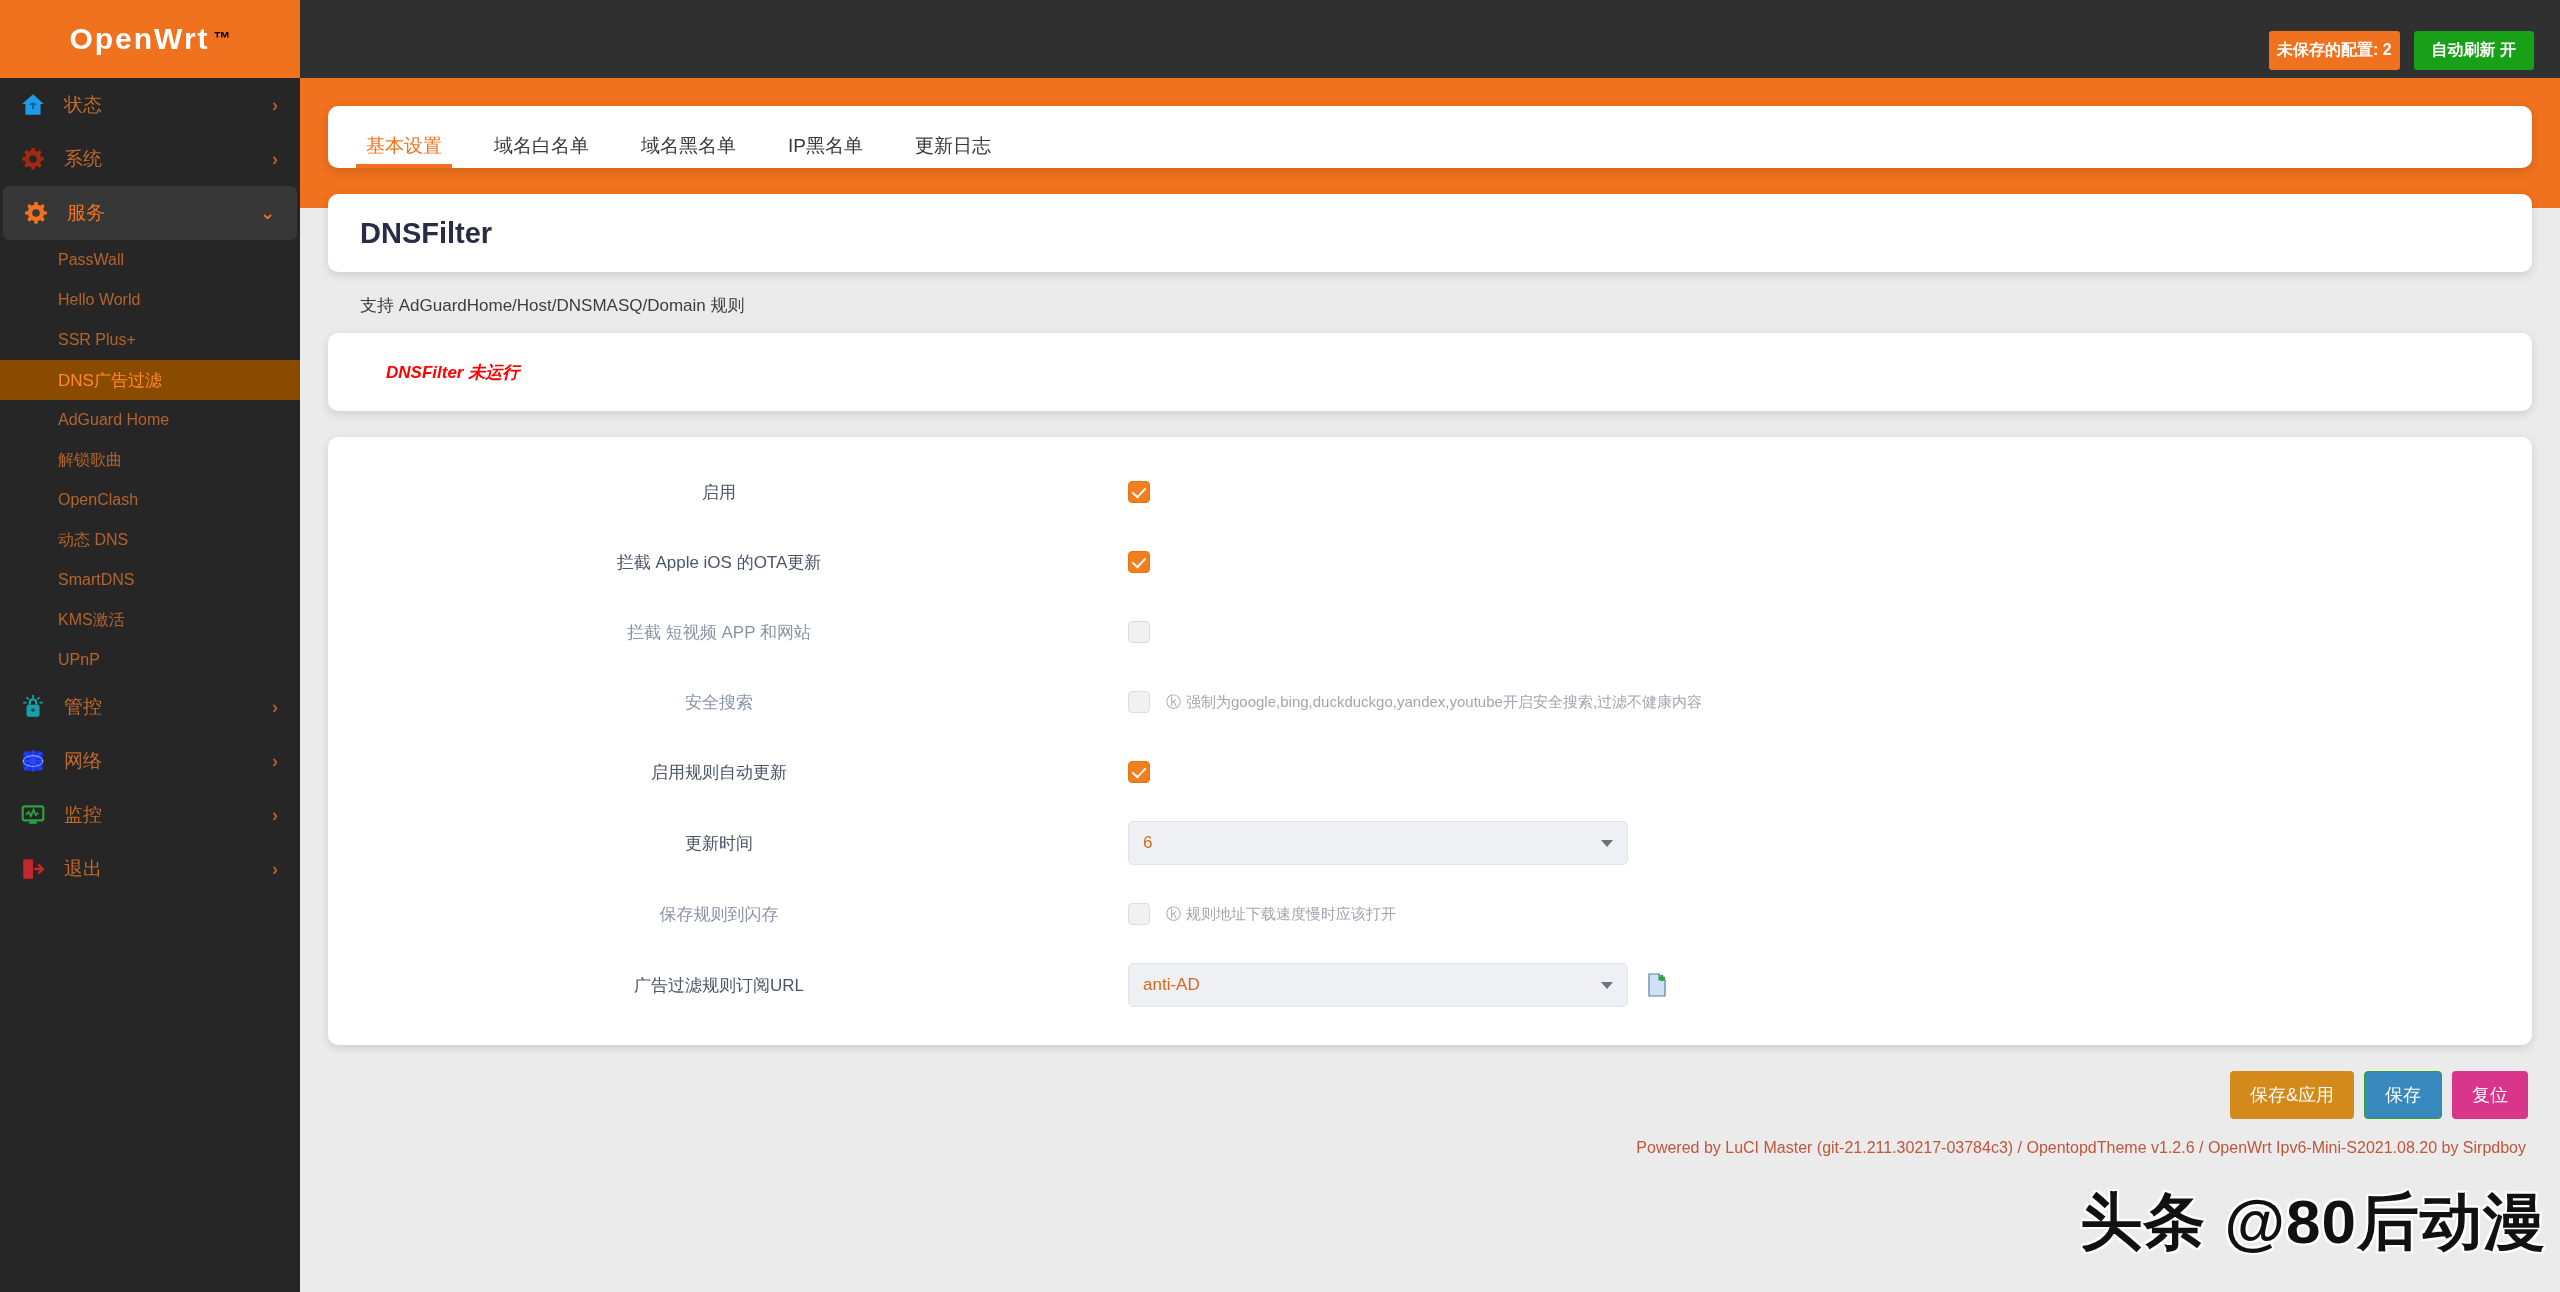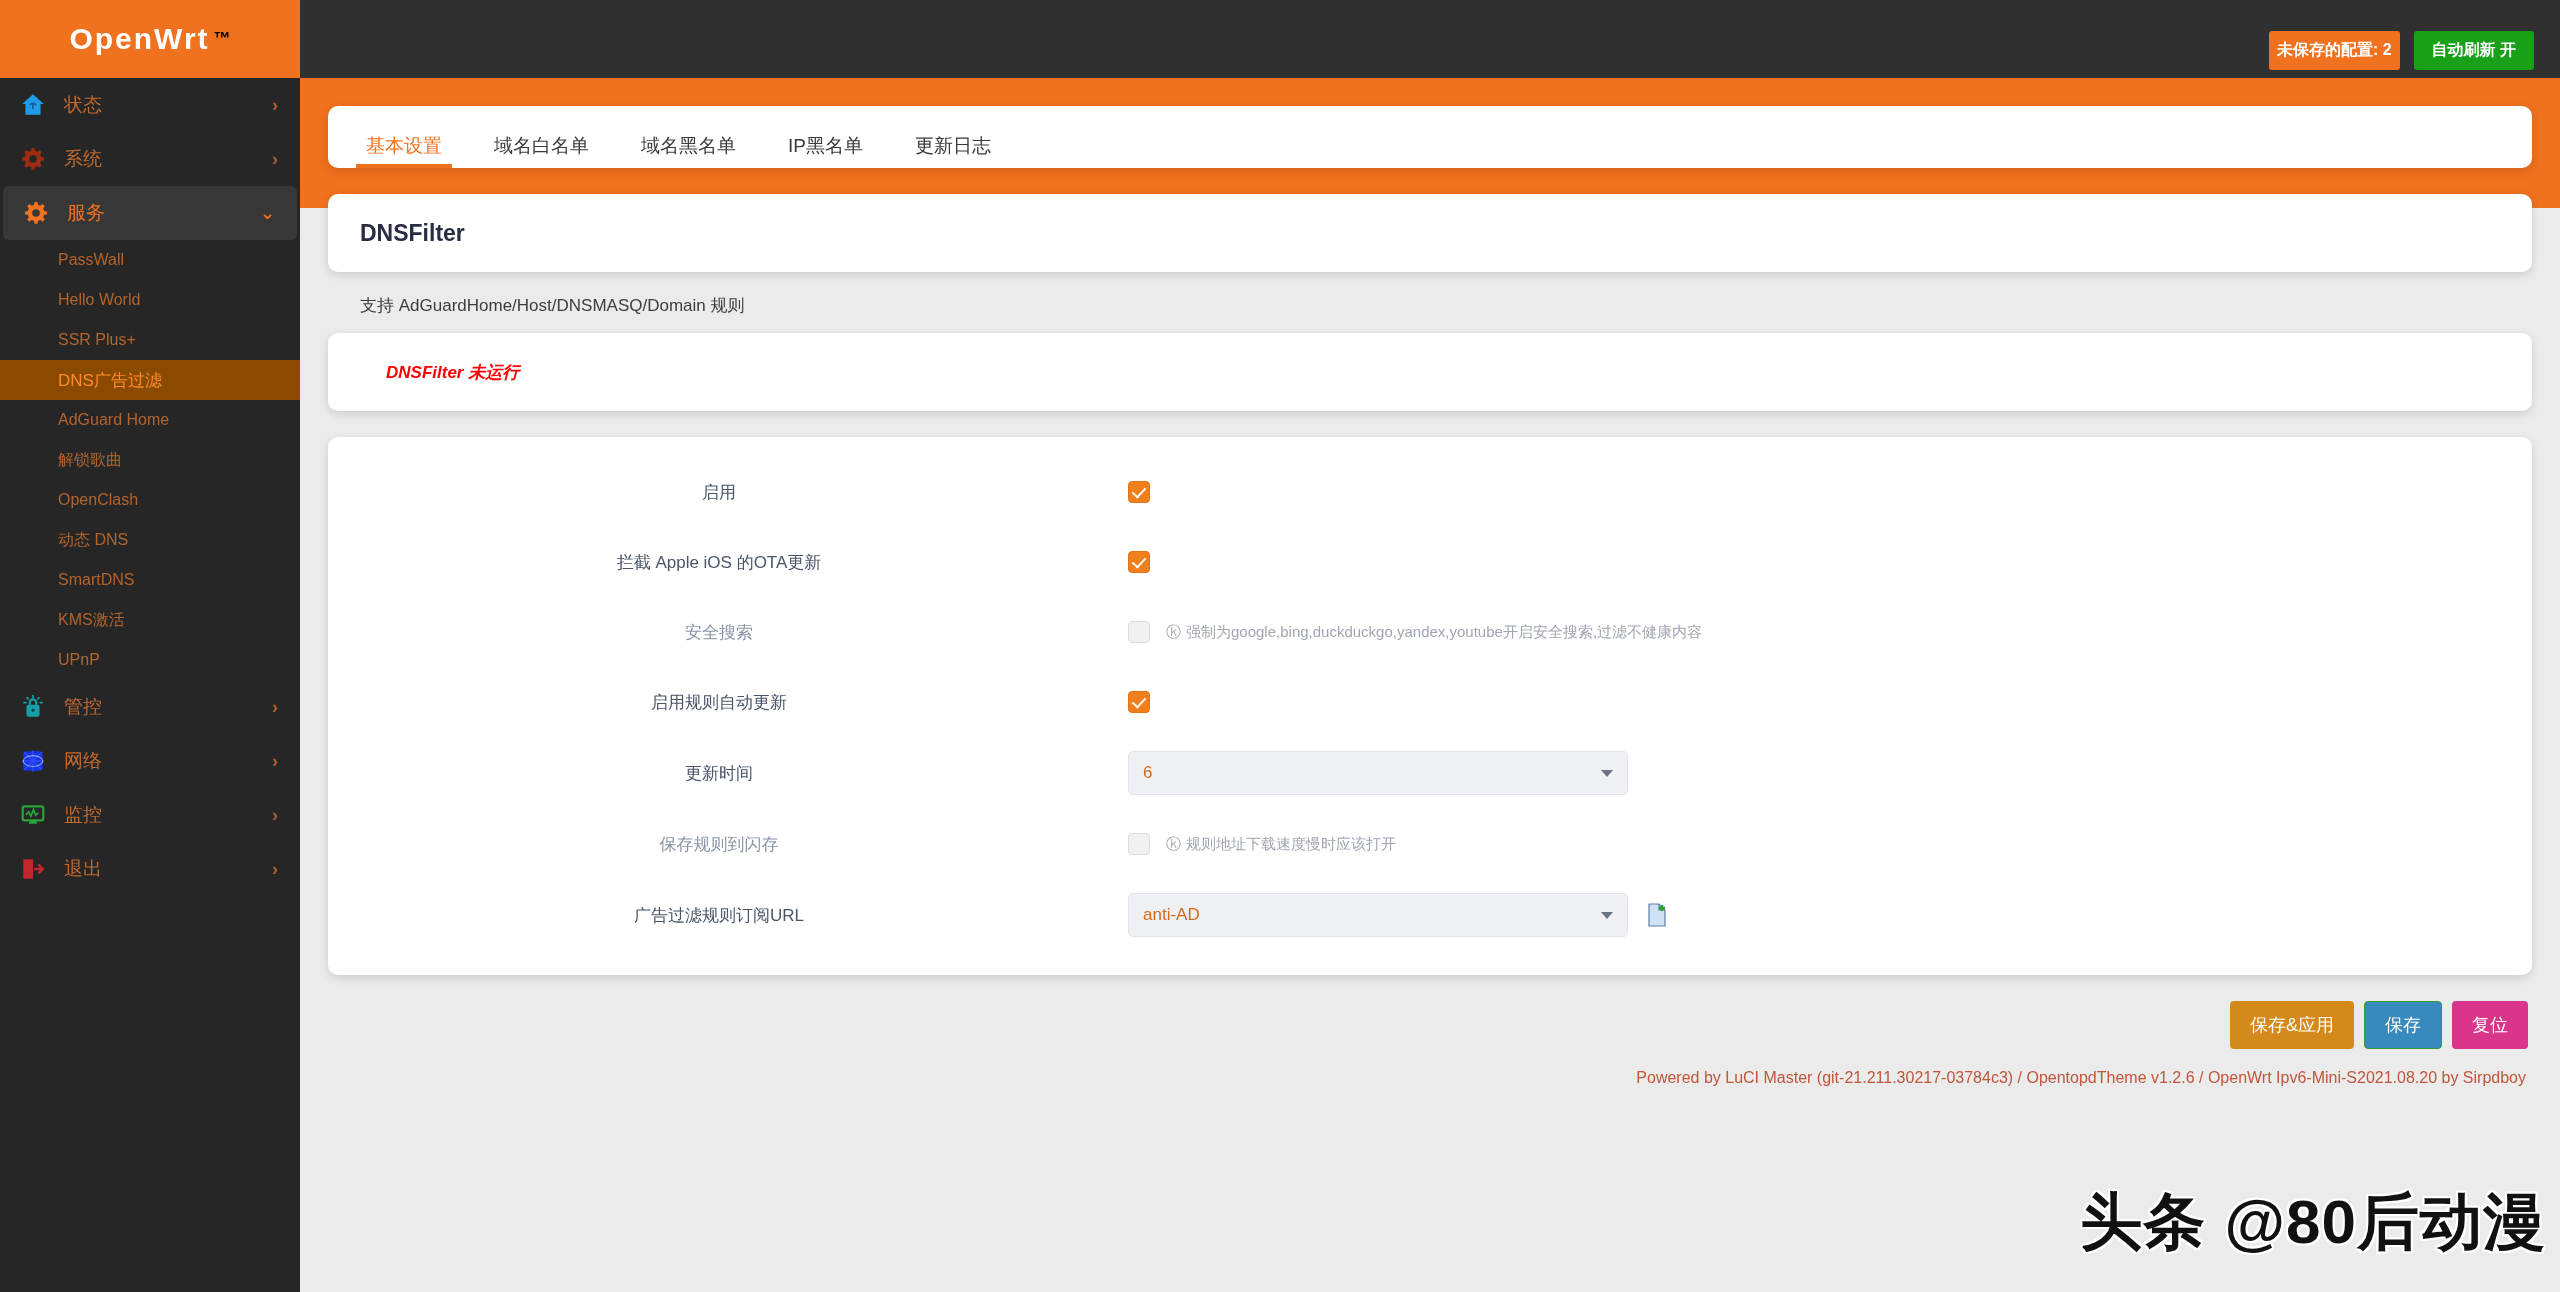--- a/index.html
+++ b/index.html
@@ -145,21 +145,21 @@
     background: #f0711e;
   }
   
   #title-card {
     height: 78px;
     display: flex; align-items: center;
     padding-left: 32px;
     margin-bottom: 22px;
   }
   #title-card .page-title {
-    font-size: 23px;
+    font-size: 29px;
     font-weight: bold;
     color: #292c45;
   }
   .desc-line {
     font-size: 17px;
     color: #3d3d3d;
     padding-left: 32px;
     margin-bottom: 16px;
   }
   
@@ -437,20 +437,26 @@
               <span class="checkbox checked"></span>
             </div>
           </div>
           <div class="form-row">
             <div class="row-label">拦截 Apple iOS 的OTA更新</div>
             <div class="row-field">
               <span class="checkbox checked"></span>
             </div>
           </div>
           <div class="form-row">
+            <div class="row-label dim">拦截 短视频 APP 和网站</div>
+            <div class="row-field">
+              <span class="checkbox unchecked"></span>
+            </div>
+          </div>
+          <div class="form-row">
             <div class="row-label dim">安全搜索</div>
             <div class="row-field">
               <span class="checkbox unchecked"></span>
               <span class="hint"><span class="q">ⓚ</span><span>强制为google,bing,duckduckgo,yandex,youtube开启安全搜索,过滤不健康内容</span></span>
             </div>
           </div>
           <div class="form-row">
             <div class="row-label">启用规则自动更新</div>
             <div class="row-field">
               <span class="checkbox checked"></span>

